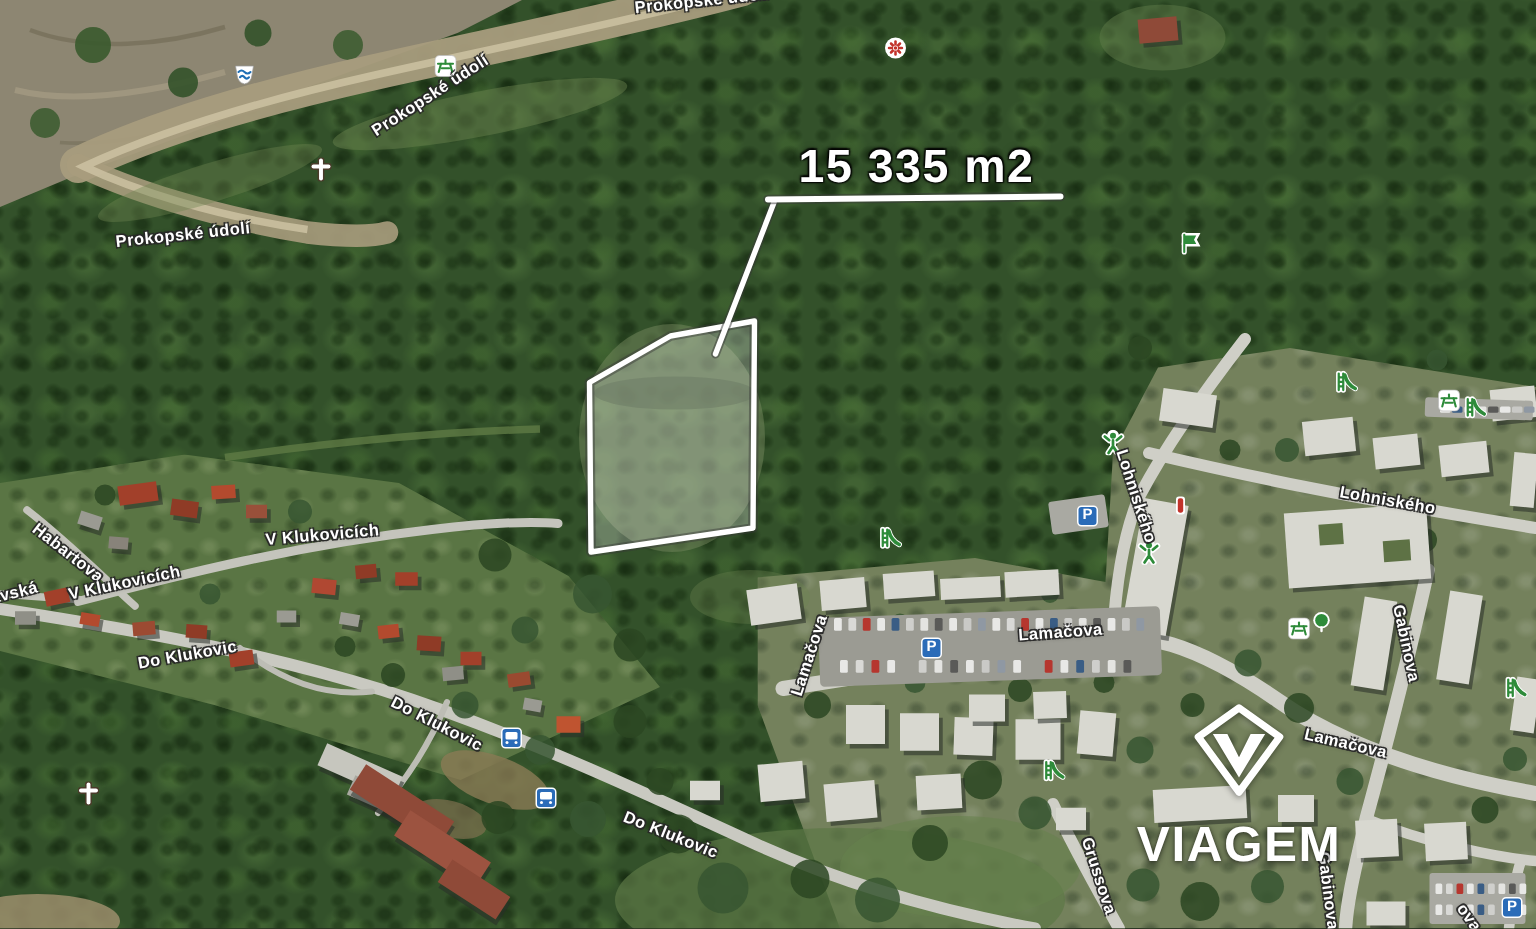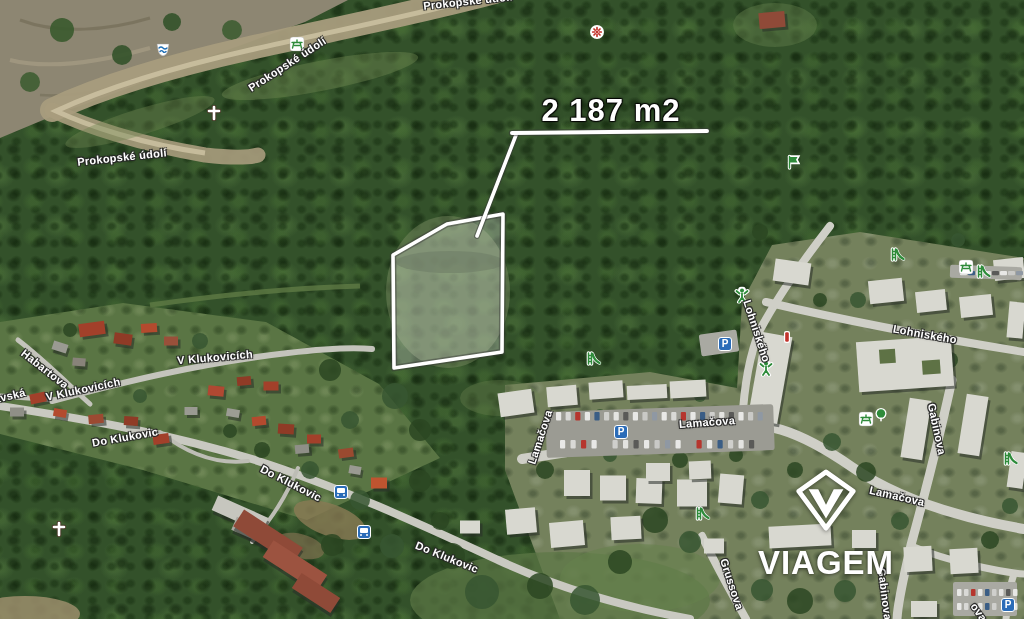--- a/index.html
+++ b/index.html
@@ -674,21 +674,21 @@
       <div class="street-label" style="left: 540px; top: 437px; transform: translate(-50%, -50%) rotate(-72deg);">Lamačova</div>
       <div class="street-label" style="left: 707px; top: 422px; transform: translate(-50%, -50%) rotate(-4deg);">Lamačova</div>
       <div class="street-label" style="left: 757px; top: 331px; transform: translate(-50%, -50%) rotate(72deg);">Lohniského</div>
       <div class="street-label" style="left: 925px; top: 334px; transform: translate(-50%, -50%) rotate(10deg);">Lohniského</div>
       <div class="street-label" style="left: 937px; top: 429px; transform: translate(-50%, -50%) rotate(78deg);">Gabinova</div>
       <div class="street-label" style="left: 897px; top: 496px; transform: translate(-50%, -50%) rotate(13deg);">Lamačova</div>
       <div class="street-label" style="left: 732px; top: 584px; transform: translate(-50%, -50%) rotate(72deg);">Grussova</div>
       <div class="street-label" style="left: 885px; top: 594px; transform: translate(-50%, -50%) rotate(83deg);">Gabinova</div>
       <div class="street-label" style="left: 979px; top: 612px; transform: translate(-50%, -50%) rotate(55deg);">ova</div>
     </div>
-  <div class="area-label">2 187 m2</div>
+  <div class="area-label">15 335 m2</div>
   <div class="viagem-logo">
     <svg class="viagem-mark" width="62" height="64" viewBox="0 0 64 66">
       <path d="M32,4 L60,24 L32,62 L4,24 Z" fill="none" stroke="#ffffff" stroke-width="5" stroke-linejoin="round"></path>
       <path d="M14,22 L32,52 L50,22 L40,22 L32,38 L24,22 Z" fill="#ffffff"></path>
     </svg>
     <div class="viagem-text">VIAGEM</div>
   </div>
 </div>
 
 </body></html>

